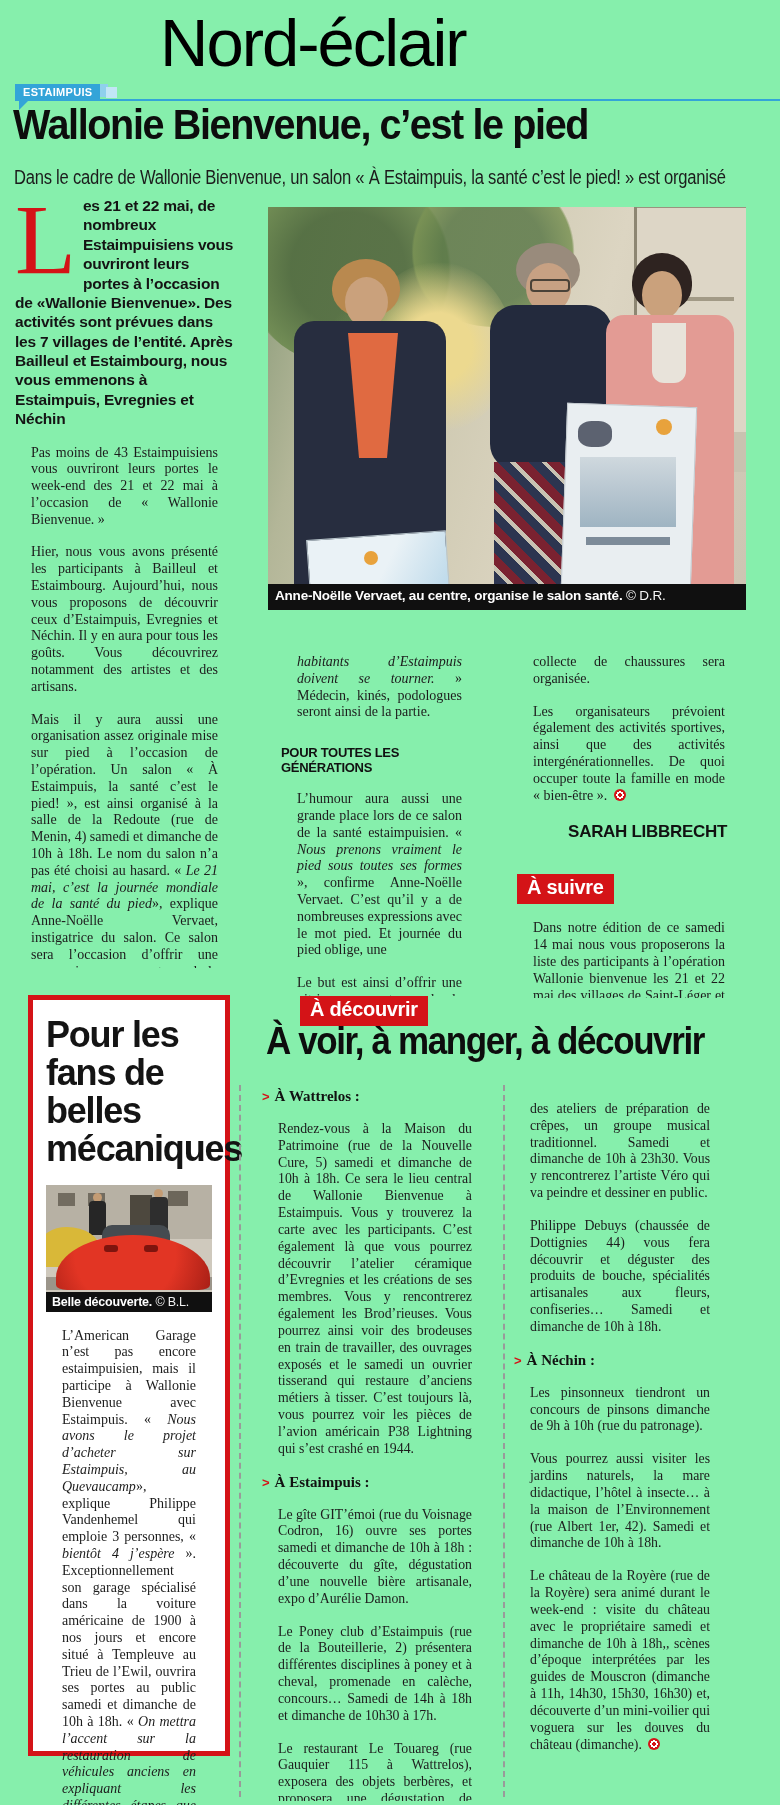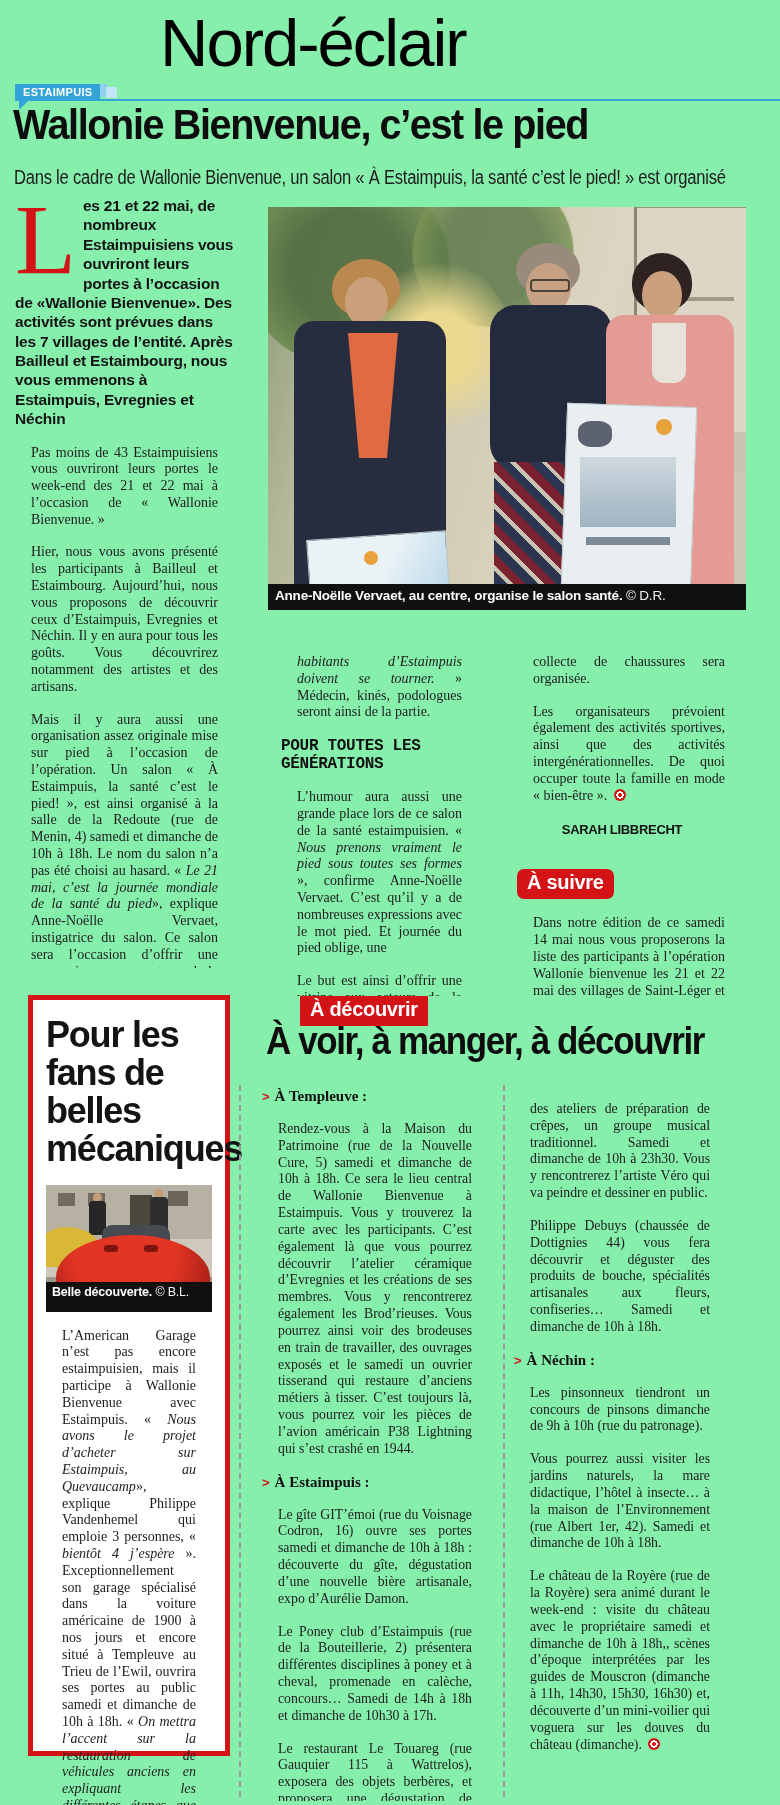--- a/index.html
+++ b/index.html
@@ -32,26 +32,26 @@
   .col{position:absolute;}
   .col1{left:15px;top:196px;width:219px;height:772px;overflow:hidden;}
   .col2{left:281px;top:638px;width:197px;height:358px;overflow:hidden;}
   .col3{left:517px;top:638px;width:224px;height:360px;overflow:hidden;}
   p.body{margin:16px;font-size:14px;line-height:1.2;text-align:justify;color:#1c1c1c;}
   .it{font-style:italic;}
   .intro{margin:0 0 16px 0;font-family:"Liberation Sans",sans-serif;font-weight:bold;
          font-size:15.5px;line-height:1.25;color:#141414;letter-spacing:-.2px;text-align:left;}
   .dropcap{float:left;color:var(--accent-red,#d41317);font-family:"Liberation Serif",serif;
            font-size:100px;line-height:.8;padding:4px 7px 0 0;font-weight:normal;}
-  .crosshead{margin:16px 0 3px;font-size:16px;font-weight:bold;letter-spacing:-.3px;color:#111;font-family:Liberation Mono, monospace;}
-  .byline{margin:18px 14px 0 0;font-weight:bold;font-size:13px;text-align:center;letter-spacing:-.3px;color:#111;}
+  .crosshead{margin:24px 0 3px;font-size:13px;font-weight:bold;letter-spacing:-.3px;color:#111;}
+  .byline{margin:18px 14px 0 0;font-weight:bold;font-size:17px;text-align:right;letter-spacing:-.3px;color:#111;}
 
   .redlabel{display:inline-block;background:var(--accent-red,#d41317);color:#fff;font-weight:bold;
             font-size:20px;padding:2px 10px 5px;letter-spacing:-.3px;}
-  .follow-label{margin-top:32px;border-radius:7px;}
+  .follow-label{margin-top:32px;}
   .followp{margin-top:10px;}
 
   .end-dot{display:inline-block;width:12px;height:12px;border-radius:50%;vertical-align:-1.5px;margin-left:3px;
            background:radial-gradient(circle at 50% 50%,var(--accent-red,#d41317) 0 2px,#fff 2px 3.8px,var(--accent-red,#d41317) 3.8px 6px);}
 
   
   figure{margin:0;}
   .photo-main{position:absolute;left:268px;top:207px;width:478px;height:403px;overflow:hidden;
               background:linear-gradient(105deg,#8a9b79 0%,#b3b698 16%,#cfcab2 38%,#dcd5c2 62%,#cdc4b2 100%);}
   .photo-main .sh{position:absolute;}
@@ -94,21 +94,21 @@
   .wr-tee{left:384px;top:116px;width:34px;height:60px;background:#e8e3da;border-radius:0 0 12px 12px;}
   .big-poster{left:296px;top:198px;width:128px;height:180px;background:#e9eef1;border:1px solid #c2c9ce;
               transform:rotate(2deg);}
   .poster-sun{left:388px;top:212px;width:16px;height:16px;border-radius:50%;background:#e8a23c;}
   .poster-fig{left:310px;top:214px;width:34px;height:26px;border-radius:40%;background:#5c6270;}
   .poster-mid{left:312px;top:250px;width:96px;height:70px;background:linear-gradient(180deg,#cfd8de,#9fb4c2);}
   .poster-txt{left:318px;top:330px;width:84px;height:8px;background:#7d8b99;}
 
   .photo-cars{position:relative;width:166px;height:127px;margin:16px 0 0 0;overflow:hidden;background:#cfc9bd;}
   .photo-cars .sh{position:absolute;}
-  .cap-s{height:30px;font-size:12.5px;padding:3px 6px 0;}
+  .cap-s{height:20px;font-size:12.5px;padding:3px 6px 0;}
   .c-bld{left:0;top:0;width:166px;height:54px;background:#b7b1a4;}
   .c-w1{left:12px;top:8px;width:17px;height:13px;background:#726c60;}
   .c-w2{left:42px;top:8px;width:17px;height:13px;background:#726c60;}
   .c-w3{left:122px;top:6px;width:20px;height:15px;background:#6c665a;}
   .c-door{left:84px;top:10px;width:22px;height:40px;background:#4d483e;}
   .c-manL-head{left:47px;top:8px;width:9px;height:9px;border-radius:50%;background:#c49c74;}
   .c-manL{left:43px;top:16px;width:17px;height:34px;background:#262626;border-radius:4px 4px 0 0;}
   .c-manR-head{left:108px;top:4px;width:9px;height:9px;border-radius:50%;background:#c49c74;}
   .c-manR{left:104px;top:12px;width:18px;height:36px;background:#2e2e2e;border-radius:4px 4px 0 0;}
   .c-ycar{left:-6px;top:42px;width:60px;height:40px;border-radius:45% 55% 12% 12%;background:#d9b838;}
@@ -232,21 +232,21 @@
     </figure>
     <p class="body box-body"><span>L’American Garage n’est pas encore estaimpuisien, mais il participe à Wallonie Bienvenue avec Estaimpuis. « </span><span class="it">Nous avons le projet d’acheter sur Estaimpuis, au Quevaucamp</span><span>», explique Philippe Vandenhemel qui emploie 3 personnes, « </span><span class="it">bientôt 4 j’espère</span><span> ». Exceptionnellement son garage spécialisé dans la voiture américaine de 1900 à nos jours et encore situé à Templeuve au Trieu de l’Ewil, ouvrira ses portes au public samedi et dimanche de 10h à 18h. « </span><span class="it">On mettra l’accent sur la restauration de véhicules anciens en expliquant les différentes étapes que nous suivons.</span><span> » Un moment à ne pas rater pour les amateurs de belles mécaniques. </span><span class="end-dot"></span></p>
   </aside>
 
   <div class="redlabel sans disc-label">À découvrir</div>
   <h2 class="disc-headline sans">À voir, à manger, à découvrir</h2>
   <div class="dash d1"></div>
   <div class="dash d2"></div>
 
   <div class="col colA">
-    <p class="item-h"><span class="arrow">&gt;</span><span>À Templeuve :</span></p>
+    <p class="item-h"><span class="arrow">&gt;</span><span>À Wattrelos :</span></p>
     <p class="body sm">Rendez-vous à la Maison du Patrimoine (rue de la Nouvelle Cure, 5) samedi et dimanche de 10h à 18h. Ce sera le lieu central de Wallonie Bienvenue à Estaimpuis. Vous y trouverez la carte avec les participants. C’est également là que vous pourrez découvrir l’atelier céramique d’Evregnies et les créations de ses membres. Vous y rencontrerez également les Brod’rieuses. Vous pourrez ainsi voir des brodeuses en train de travailler, des ouvrages exposés et le samedi un ouvrier tisserand qui restaure d’anciens métiers à tisser. C’est toujours là, vous pourrez voir les pièces de l’avion américain P38 Lightning qui s’est crashé en 1944.</p>
     <p class="item-h"><span class="arrow">&gt;</span><span>À Estaimpuis :</span></p>
     <p class="body sm">Le gîte GIT’émoi (rue du Voisnage Codron, 16) ouvre ses portes samedi et dimanche de 10h à 18h : découverte du gîte, dégustation d’une nouvelle bière artisanale, expo d’Aurélie Damon.</p>
     <p class="body sm">Le Poney club d’Estaimpuis (rue de la Bouteillerie, 2) présentera différentes disciplines à poney et à cheval, promenade en calèche, concours… Samedi de 14h à 18h et dimanche de 10h30 à 17h.</p>
     <p class="body sm">Le restaurant Le Touareg (rue Gauquier 115 à Wattrelos), exposera des objets berbères, et proposera une dégustation de gâteaux,</p>
   </div>
 
   <div class="col colB">
     <p class="body sm">des ateliers de préparation de crêpes, un groupe musical traditionnel. Samedi et dimanche de 10h à 23h30. Vous y rencontrerez l’artiste Véro qui va peindre et dessiner en public.</p>
     <p class="body sm">Philippe Debuys (chaussée de Dottignies 44) vous fera découvrir et déguster des produits de bouche, spécialités artisanales aux fleurs, confiseries… Samedi et dimanche de 10h à 18h.</p>

